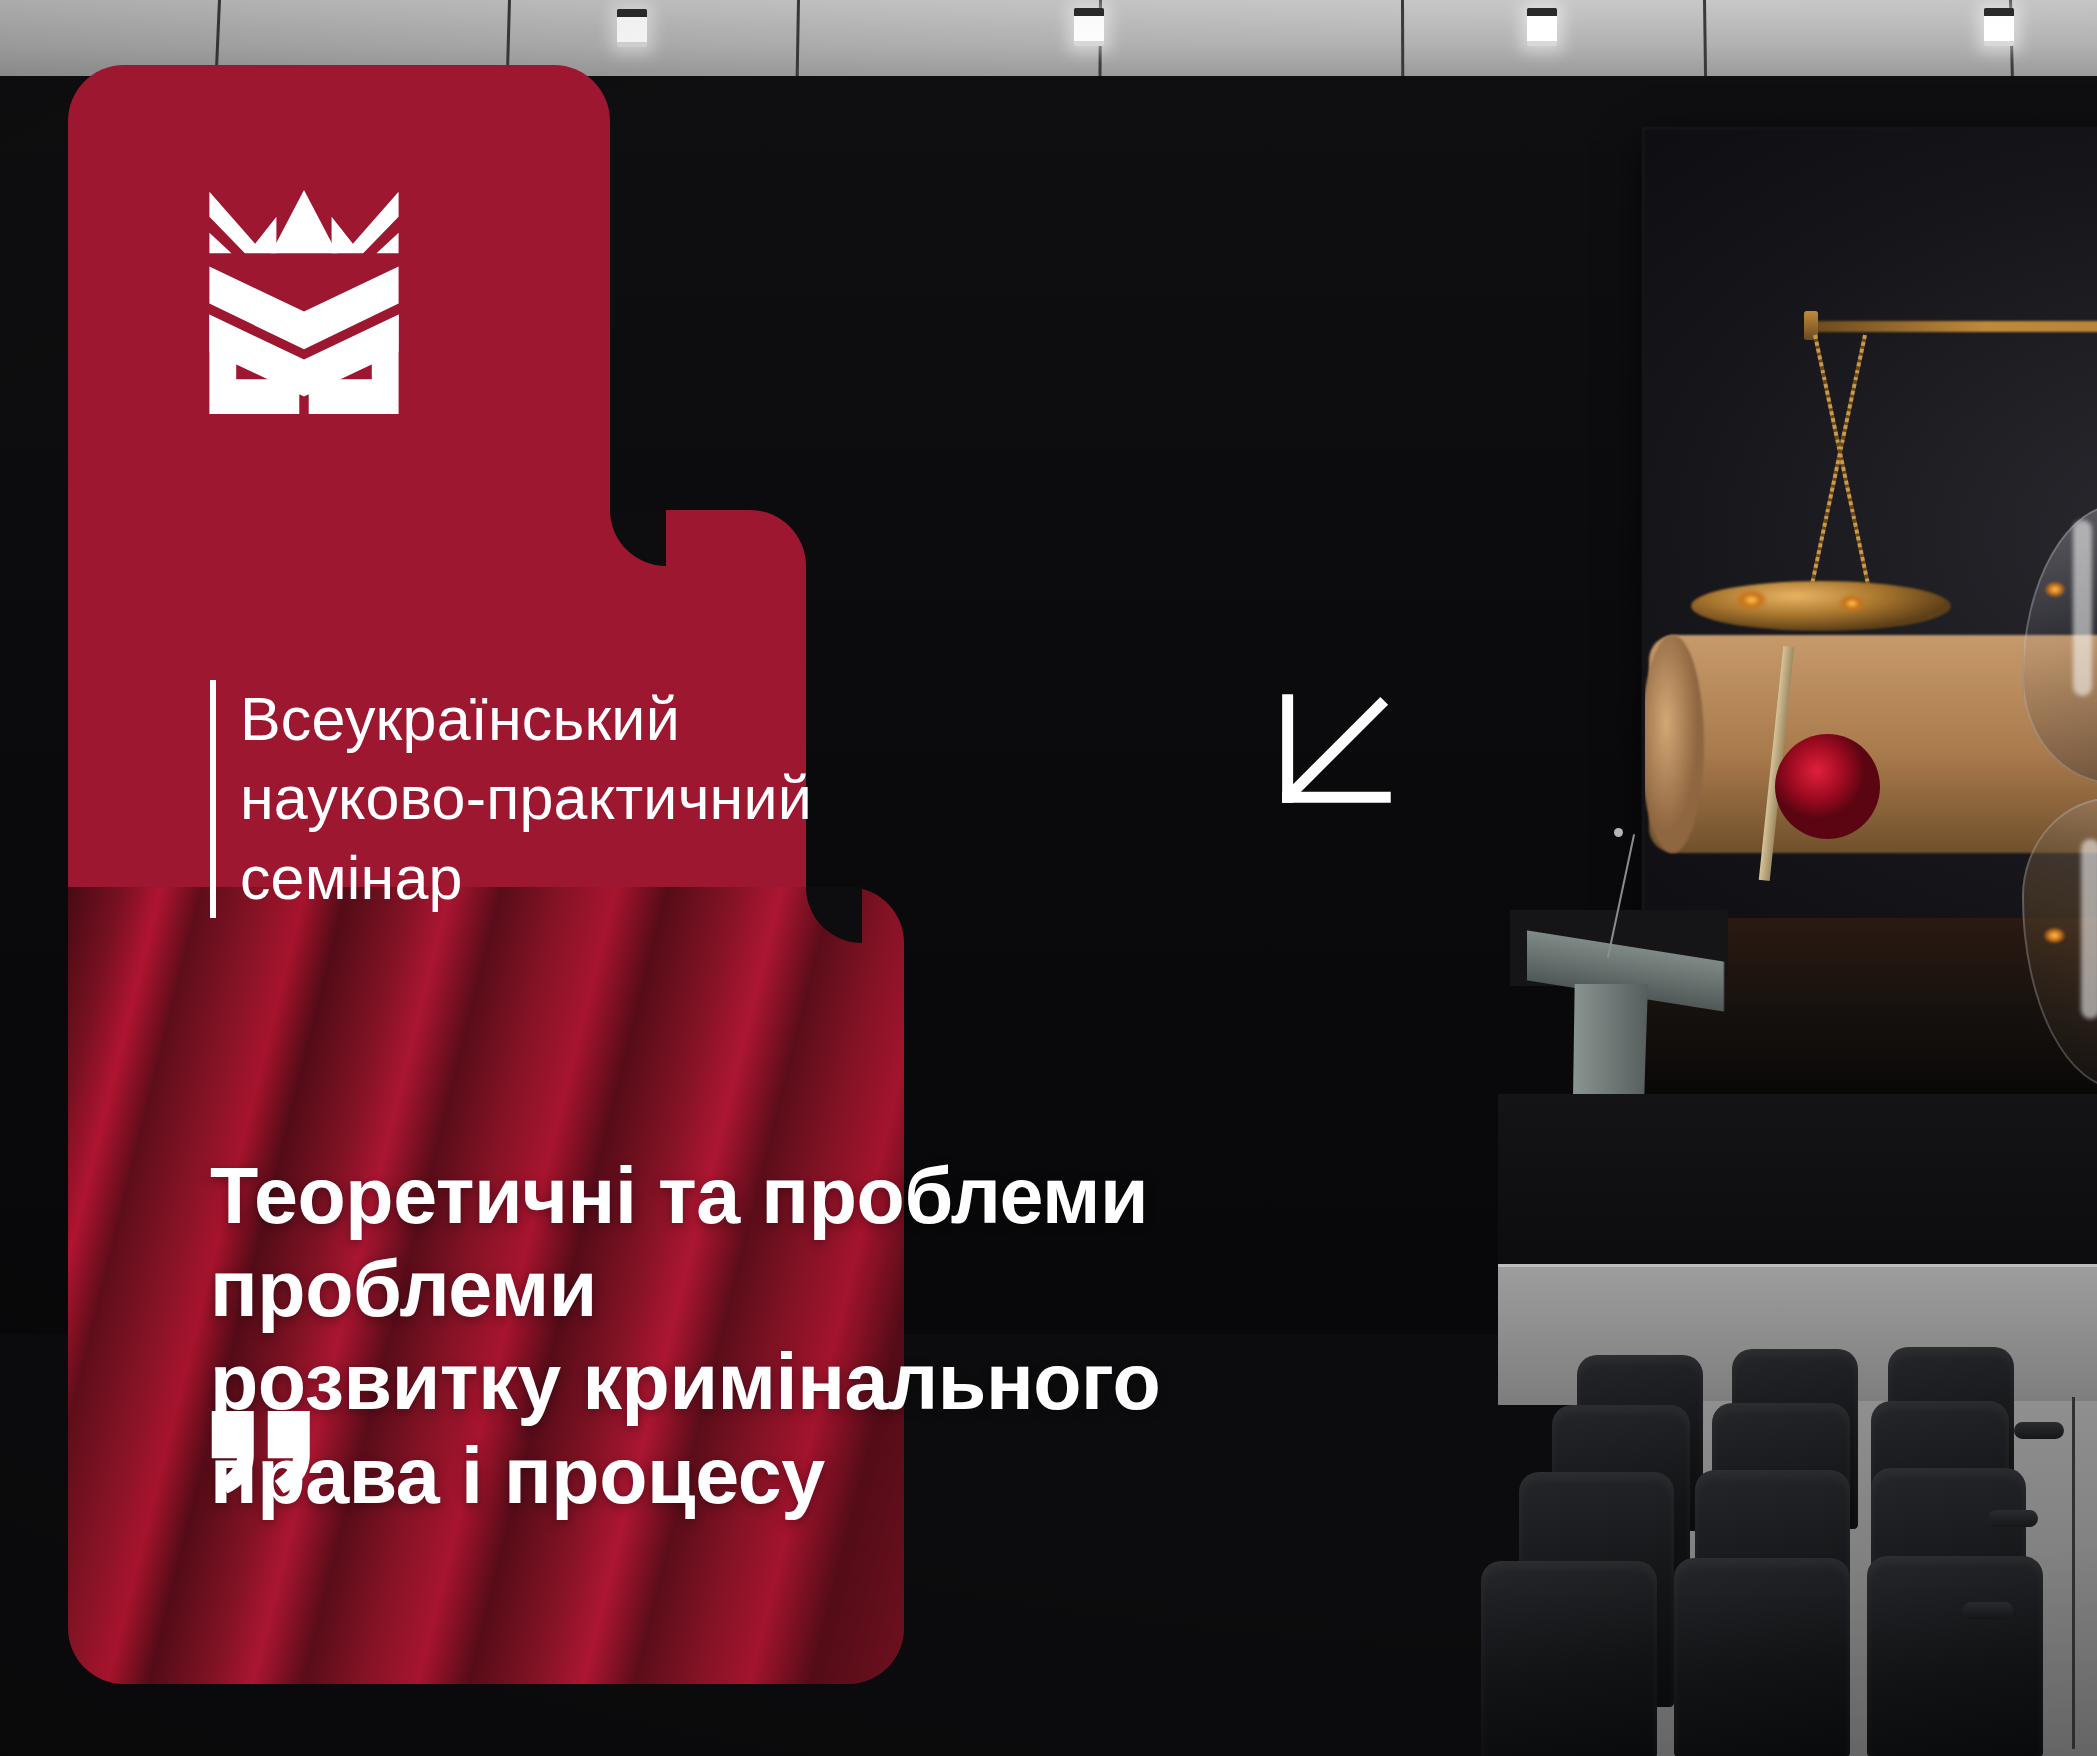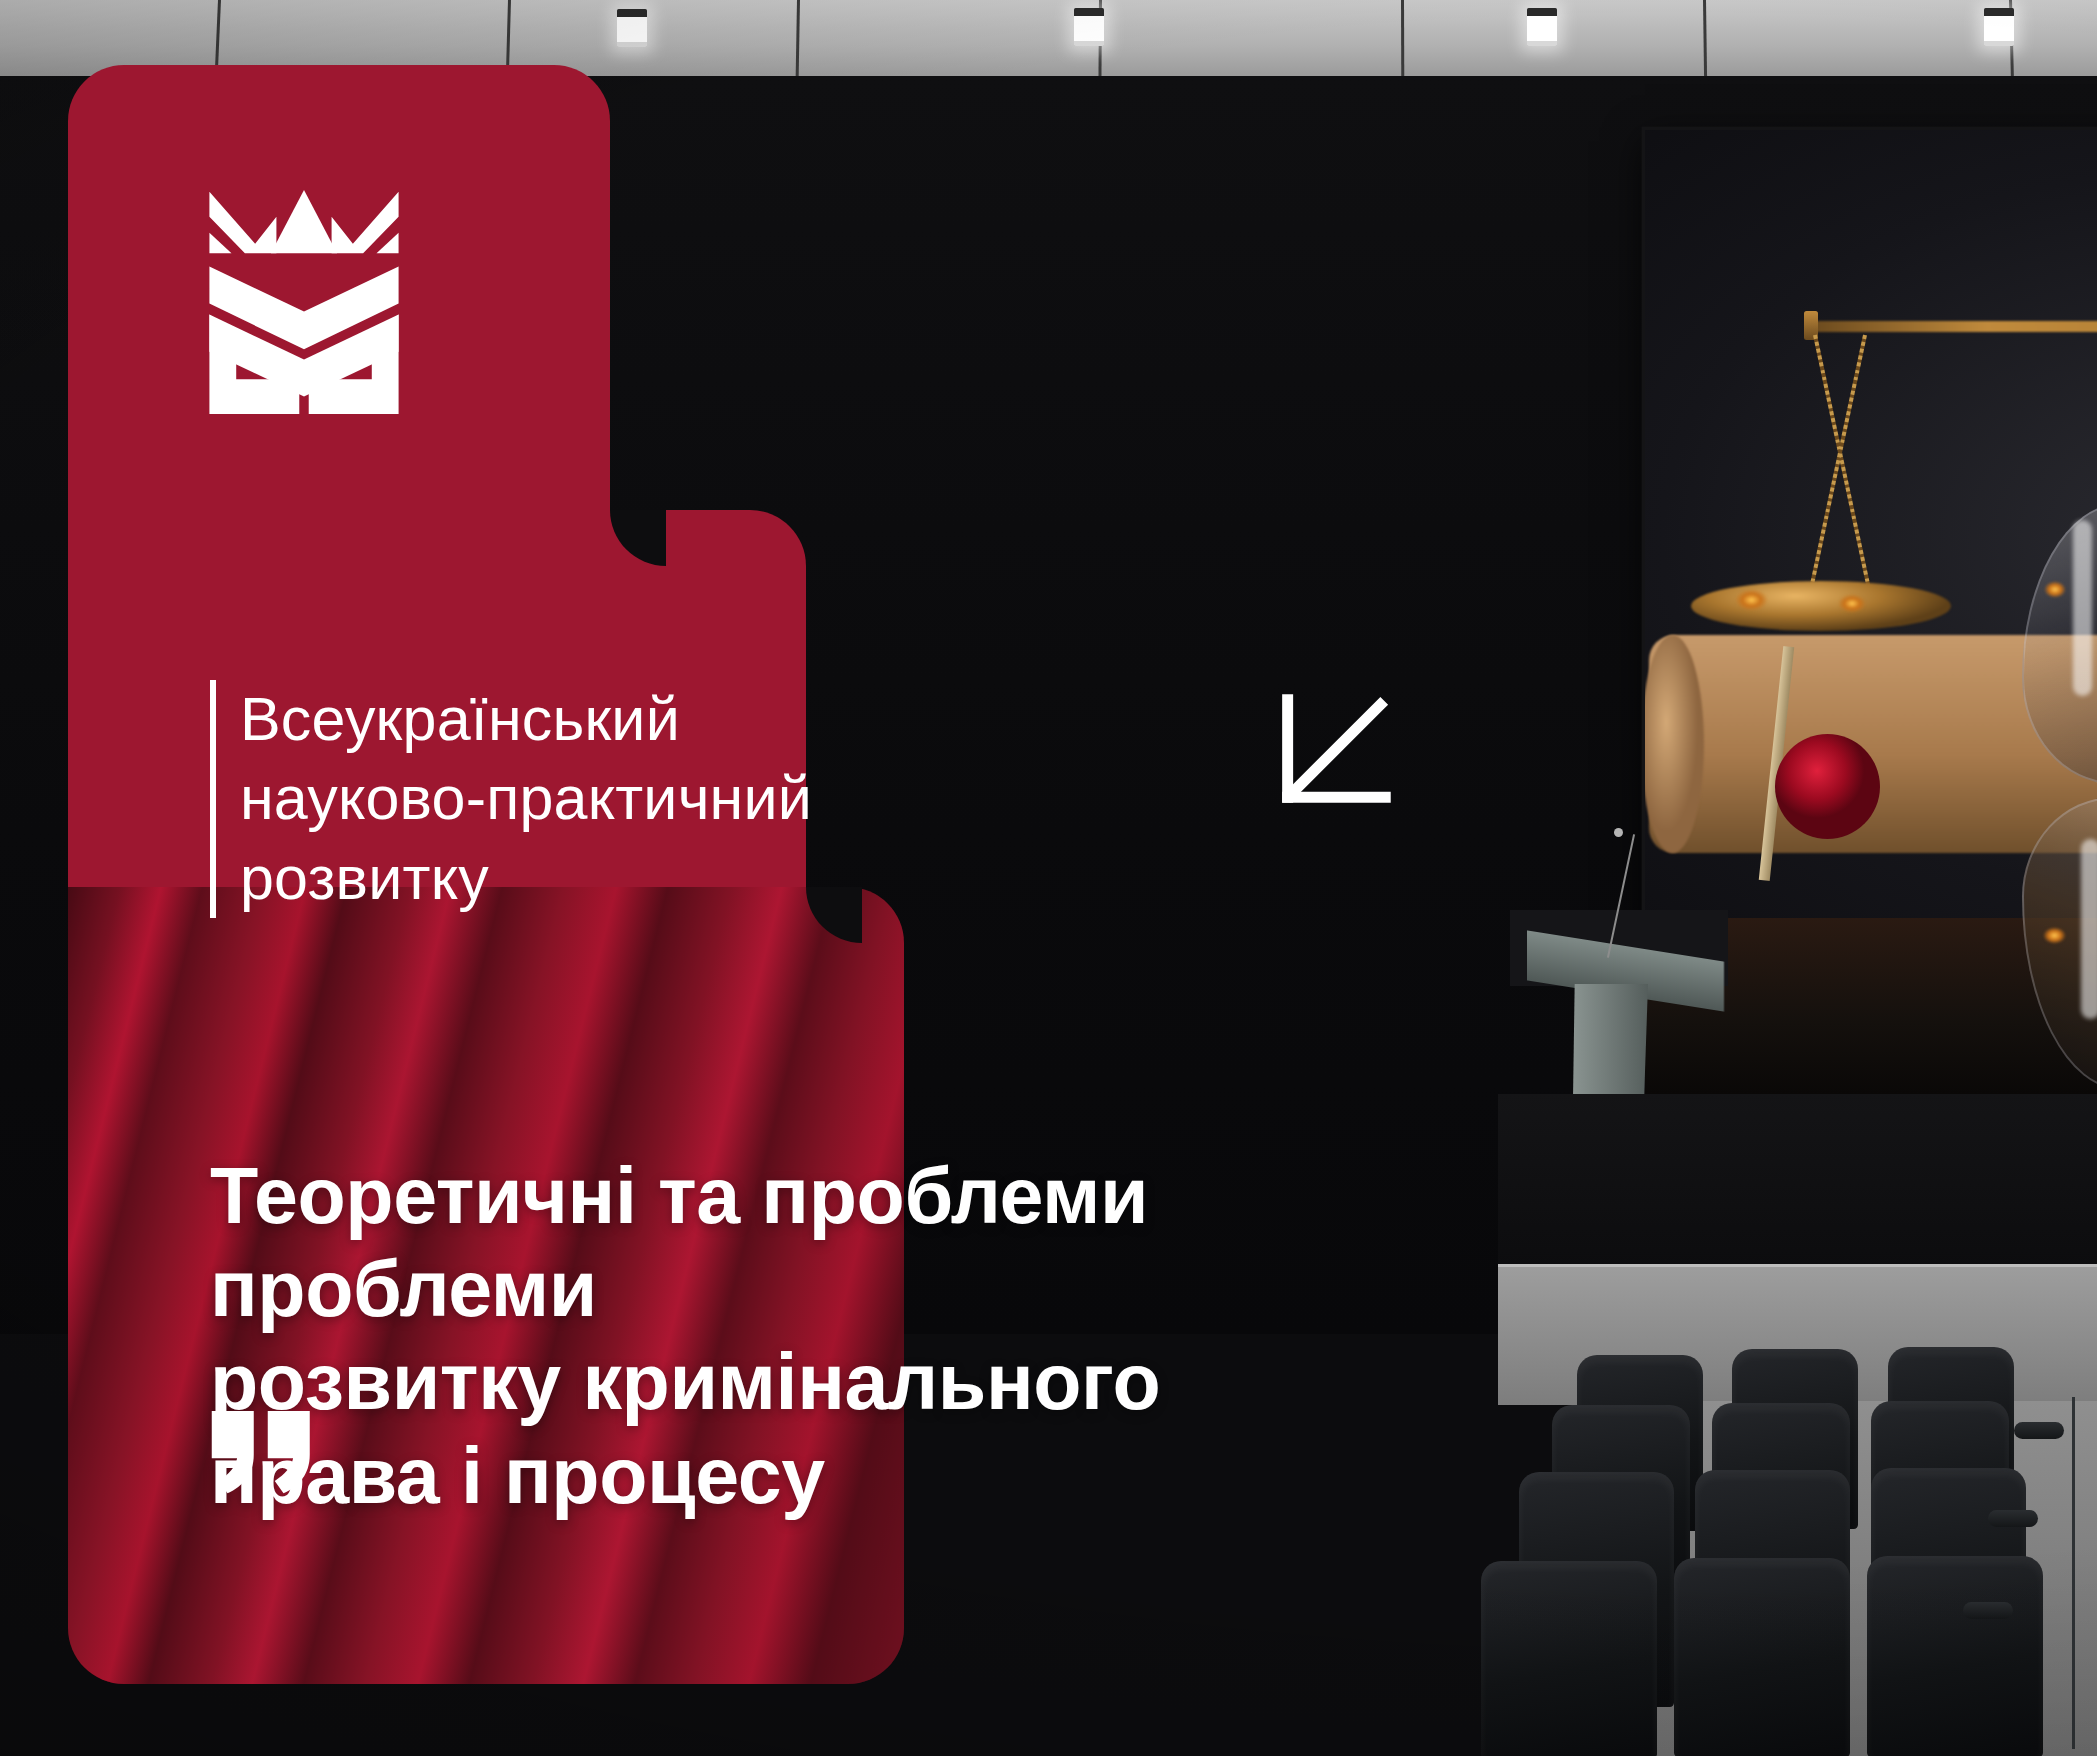--- a/index.html
+++ b/index.html
@@ -318,21 +318,21 @@
         <path d="M250 186 L250 312 L136 312 L136 268 L216 268 L216 210 Z"></path>
         <path d="M10 186 L130 243 L130 290 L10 233 Z"></path>
         <path d="M250 186 L130 243 L130 290 L250 233 Z"></path>
       </svg>
     </div>
 
     <div class="subtitle-wrap">
       <div class="subtitle-bar"></div>
       <div class="subtitle">Всеукраїнський
 науково-практичний
-розвитку</div>
+семінар</div>
     </div>
 
     <div class="arrow-icon">
       <svg viewBox="0 0 100 100" width="122" height="122" aria-hidden="true">
         <g stroke="#ffffff" stroke-width="9" fill="none" stroke-linecap="square">
           <path d="M12 8 L12 88"></path>
           <path d="M12 88 L92 88"></path>
           <path d="M88 12 L14 86"></path>
         </g>
       </svg>

